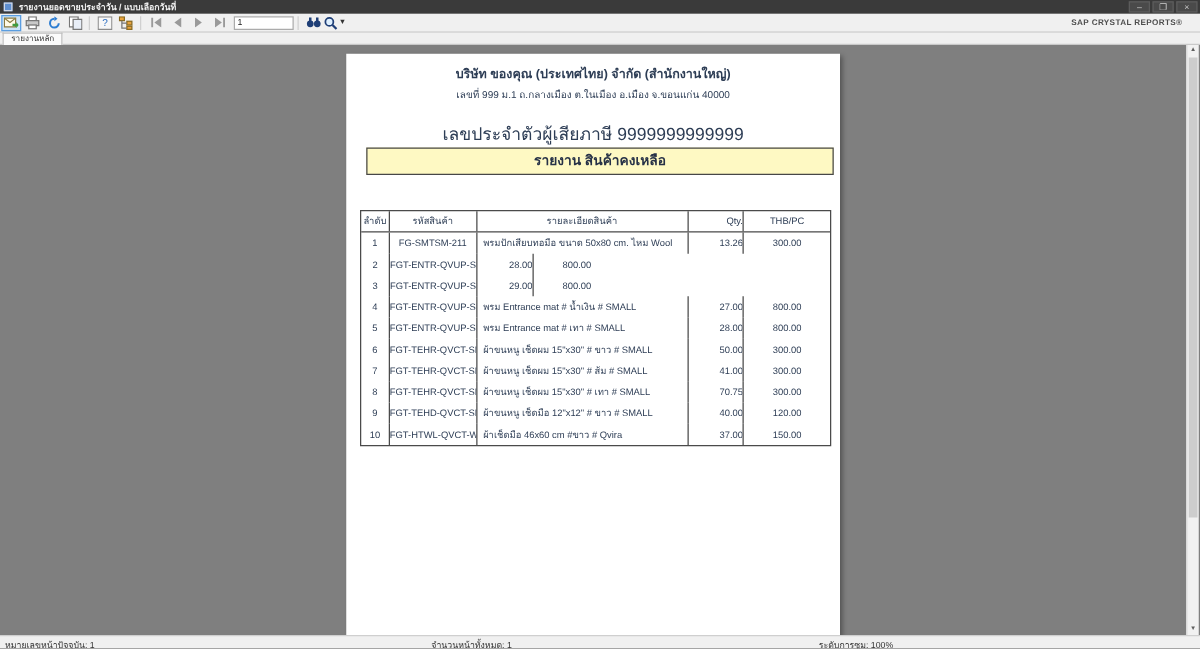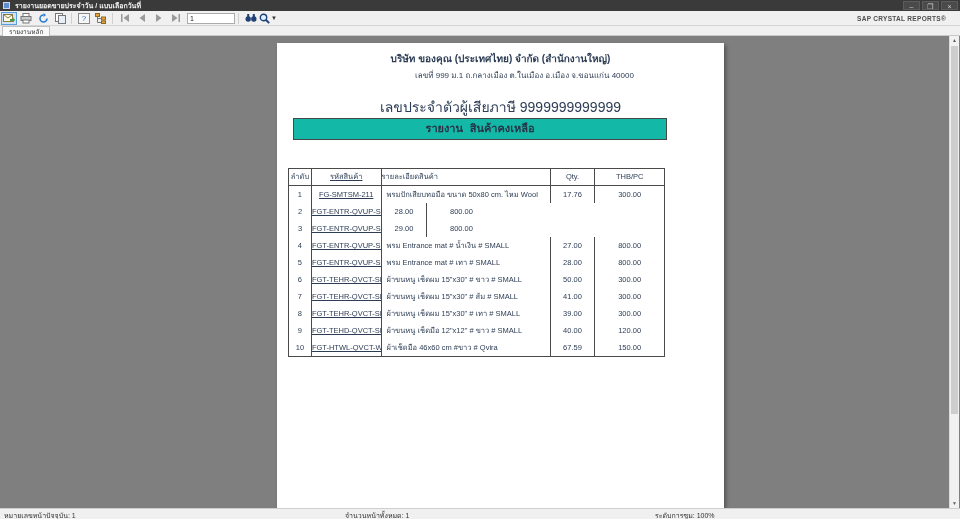--- a/index.html
+++ b/index.html
@@ -36,42 +36,42 @@
 
   
   #main{position:absolute;left:0;top:36px;width:960px;height:472px;background:#7f7f7f;overflow:hidden;}
 
   
   #vscroll{position:absolute;right:1px;top:0;width:10px;height:472px;background:#f1f1f1;border-left:1px solid #dcdcdc;box-sizing:border-box;}
   .sarrow{position:absolute;left:0;width:9px;height:9px;color:#5f5f5f;font-size:5px;line-height:9px;text-align:center;}
   #vthumb{position:absolute;left:1px;top:10px;width:7px;height:368px;background:#cdcdcd;}
 
   
-  #page{position:absolute;left:277px;top:7px;width:447px;height:465px;background:#ffffff;
+  #page{position:absolute;left:277px;top:7px;width:395px;height:465px;background:#ffffff;
         box-shadow:2px 2px 4px rgba(0,0,0,.35);color:#2d3d55;}
   .hline{position:absolute;left:0;width:100%;text-align:center;white-space:nowrap;}
   #companyName{top:8px;font-size:10px;font-weight:bold;}
-  #companyAddr{top:26px;font-size:8px;padding-left:24px;}
+  #companyAddr{top:26px;font-size:8px;}
   #companyTel{top:40px;font-size:8px;}
   #companyTax{top:53px;font-size:14px;}
-  #banner{position:absolute;left:16px;top:75px;width:374px;height:22px;background:#14b8a6;
+  #banner{position:absolute;left:16px;top:75px;width:374px;height:22px;background:#fef9c3;
           border:1px solid #474747;box-sizing:border-box;text-align:center;line-height:20px;
-          font-size:11px;font-weight:bold;color:#273247;font-family:Liberation Mono, monospace;}
+          font-size:11px;font-weight:bold;color:#273247;}
 
   
   #tbl{position:absolute;left:11px;top:125px;width:377px;border:1px solid #4a4a4a;box-sizing:border-box;font-size:7.5px;}
   .trow{display:flex;height:17px;line-height:17px;}
   .trow.hdr{height:16px;line-height:16px;border-bottom:1px solid #4a4a4a;}
   .cell{box-sizing:border-box;border-right:1px solid #4a4a4a;overflow:hidden;white-space:nowrap;text-align:center;}
   .c0{width:23px;}
-  .c1{width:70px;text-decoration:underline;}
+  .c1{width:70px;}
   .c2{width:170px;text-align:left;padding-left:5px;}
-  .c3{width:45px;}
+  .c3{width:45px;text-align:right;}
   .c4{width:69px;border-right:none;}
-  .hdr .c2{text-align:left;padding-left:0;}
+  .hdr .c2{text-align:center;padding-left:0;}
 
   
   #statusbar{position:absolute;left:0;top:508px;width:960px;height:11px;background:#f0f0f0;
              border-top:1px solid #cfcfcf;box-sizing:border-box;font-size:7px;color:#333;}
   #statusbar span{position:absolute;top:1px;white-space:nowrap;}
   #stCur{left:4px;} #stTot{left:345px;} #stZoom{left:655px;}
 
   svg{display:block;}
 </style>
 </head>
@@ -214,21 +214,21 @@
             <div class="cell c1">รหัสสินค้า</div>
             <div class="cell c2">รายละเอียดสินค้า</div>
             <div class="cell c3">Qty.</div>
             <div class="cell c4">THB/PC</div>
           </div>
         <div>
             <div class="trow">
               <div class="cell c0">1</div>
               <div class="cell c1">FG-SMTSM-211</div>
               <div class="cell c2">พรมปักเสียบทอมือ ขนาด 50x80 cm. ไหม Wool</div>
-              <div class="cell c3">17.76</div>
+              <div class="cell c3">13.26</div>
               <div class="cell c4">300.00</div>
             </div>
             <div class="trow">
               <div class="cell c0">2</div>
               <div class="cell c1">FGT-ENTR-QVUP-SMA-05</div>
               <div class="cell c3">28.00</div>
               <div class="cell c4">800.00</div>
             </div>
             <div class="trow">
               <div class="cell c0">3</div>
@@ -261,35 +261,35 @@
               <div class="cell c0">7</div>
               <div class="cell c1">FGT-TEHR-QVCT-SML-32</div>
               <div class="cell c2">ผ้าขนหนู เช็ดผม 15"x30" # ส้ม # SMALL</div>
               <div class="cell c3">41.00</div>
               <div class="cell c4">300.00</div>
             </div>
             <div class="trow">
               <div class="cell c0">8</div>
               <div class="cell c1">FGT-TEHR-QVCT-SML-32</div>
               <div class="cell c2">ผ้าขนหนู เช็ดผม 15"x30" # เทา # SMALL</div>
-              <div class="cell c3">39.00</div>
+              <div class="cell c3">70.75</div>
               <div class="cell c4">300.00</div>
             </div>
             <div class="trow">
               <div class="cell c0">9</div>
               <div class="cell c1">FGT-TEHD-QVCT-SML-32</div>
               <div class="cell c2">ผ้าขนหนู เช็ดมือ 12"x12" # ขาว # SMALL</div>
               <div class="cell c3">40.00</div>
               <div class="cell c4">120.00</div>
             </div>
             <div class="trow">
               <div class="cell c0">10</div>
               <div class="cell c1">FGT-HTWL-QVCT-WH42</div>
               <div class="cell c2">ผ้าเช็ดมือ 46x60 cm #ขาว # Qvira</div>
-              <div class="cell c3">67.59</div>
+              <div class="cell c3">37.00</div>
               <div class="cell c4">150.00</div>
             </div>
           </div>
       </div>
     </div>
     <div id="vscroll">
       <div class="sarrow" style="top:0;">▲</div>
       <div id="vthumb"></div>
       <div class="sarrow" style="bottom:0;">▼</div>
     </div>

